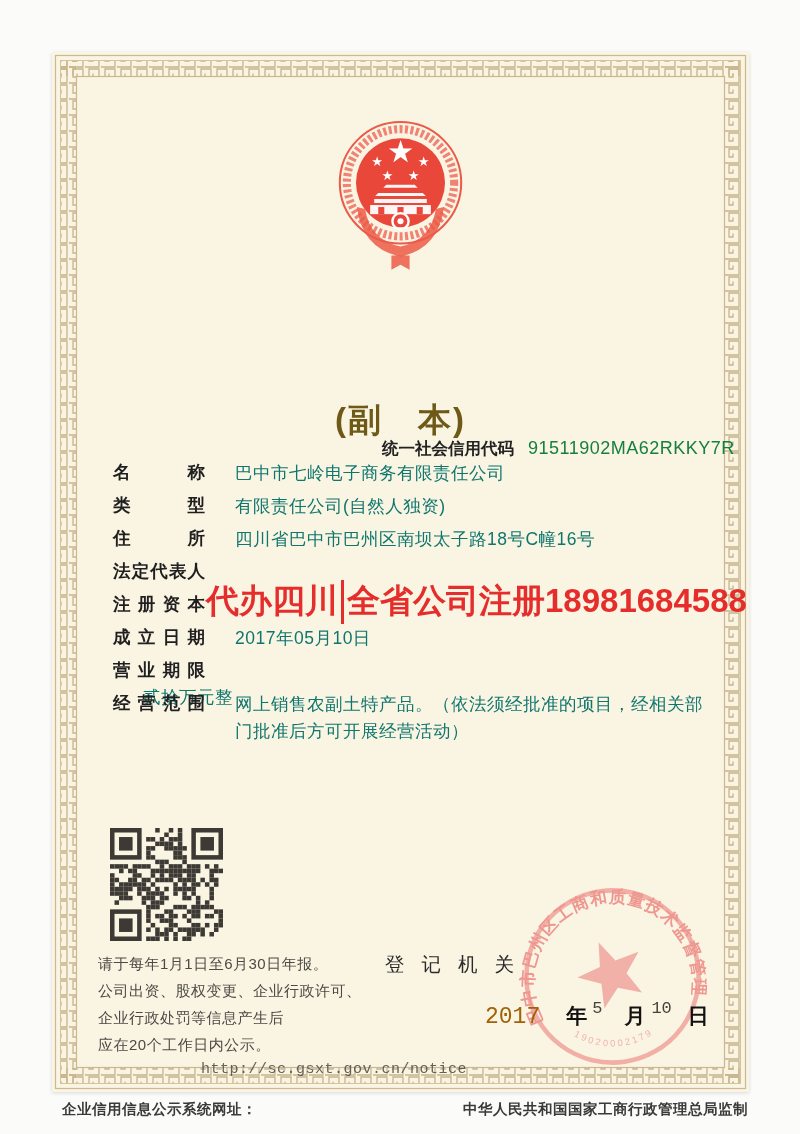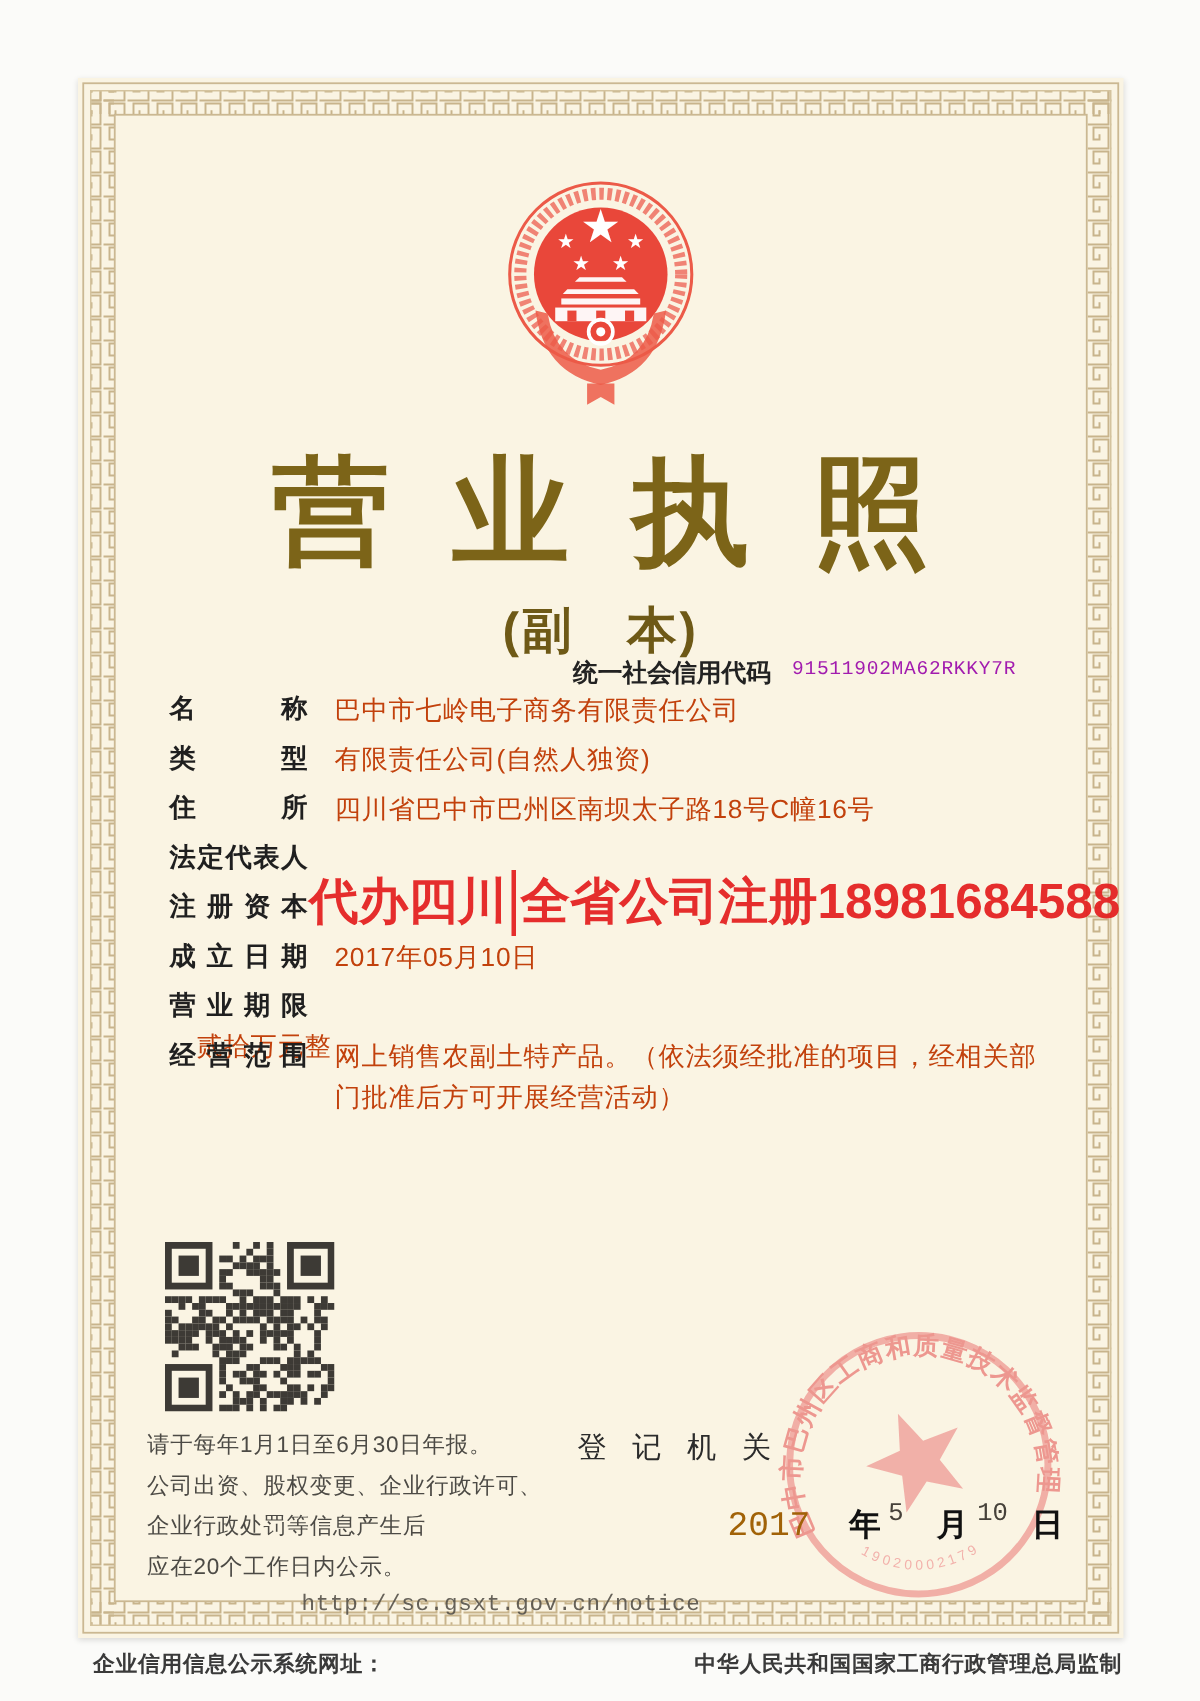--- a/index.html
+++ b/index.html
@@ -27,30 +27,30 @@
   }
   .subtitle {
     position:absolute; left:0; top:346px; width:100%; text-align:center;
     font-size:33px; font-weight:bold; color:#6e5916; letter-spacing:2px; z-index:2;
   }
   .credit-line {
     position:absolute; left:330px; top:386px; z-index:2;
     display:flex; align-items:flex-start; gap:14px; white-space:nowrap;
   }
   .credit-label { font-size:16.5px; font-weight:bold; color:#222; }
-  .credit-value { font-size:13px; color:#a21caf; font-family:Liberation Mono, monospace; letter-spacing:.5px; }
+  .credit-value { font-size:18px; color:#15803d; font-family:Liberation Sans, sans-serif; letter-spacing:.5px; }
 
   .fields { position:absolute; left:61px; top:408px; width:590px; z-index:2; }
   .frow { position:absolute; left:0; display:flex; }
   .flabel {
     width:92px; flex:0 0 92px; font-size:17.5px; color:#1f1f1f; font-weight:bold;
     text-align:justify; text-align-last:justify;
   }
   .fvalue {
-    margin-left:18px; width:478px; font-size:17.5px; color:#c2410c;
+    margin-left:30px; width:478px; font-size:17.5px; color:#0f766e;
     line-height:1.55; letter-spacing:.5px;
   }
   .r0{top:0;} .r1{top:33px;} .r2{top:66px;} .r3{top:99px;} .r4{top:132px;flex-direction:column;}
   .r5{top:165px;} .r6{top:198px;} .r7{top:231px;}
 
   .watermark {
     position:absolute; left:154px; top:527px; z-index:4; white-space:nowrap;
     font-size:33px; font-weight:bold; color:#e41f1f; opacity:.93;
     display:flex; align-items:center; letter-spacing:0;text-align:right;
   }
@@ -122,21 +122,20 @@
       <rect x="41" y="88" width="60" height="9" fill="#fff" opacity=".95"></rect>
       <rect x="49" y="90" width="6" height="7" fill="#e9473a"></rect>
       <rect x="68" y="90" width="6" height="7" fill="#e9473a"></rect>
       <rect x="87" y="90" width="6" height="7" fill="#e9473a"></rect>
       <circle cx="71" cy="104" r="8" fill="none" stroke="#fff" stroke-width="2.4"></circle>
       <circle cx="71" cy="104" r="3" fill="#fff"></circle>
       <path d="M28,90 Q33,131 71,139 Q109,131 114,90 L106,92 Q101,123 71,129 Q41,123 36,92 Z" fill="#ec5a48" opacity=".85"></path>
       <path d="M62,138 h18 v14 l-9,-5 l-9,5 Z" fill="#ec5a48" opacity=".85"></path>
     </svg>
 
-    <div class="title">营业执照</div>
     <div class="subtitle">(副　本)</div>
 
     <div class="credit-line">
       <span class="credit-label">统一社会信用代码</span>
       <span class="credit-value">91511902MA62RKKY7R</span>
     </div>
 
     <div class="fields">
       <div class="frow r0">
         <span class="flabel">名称</span>

